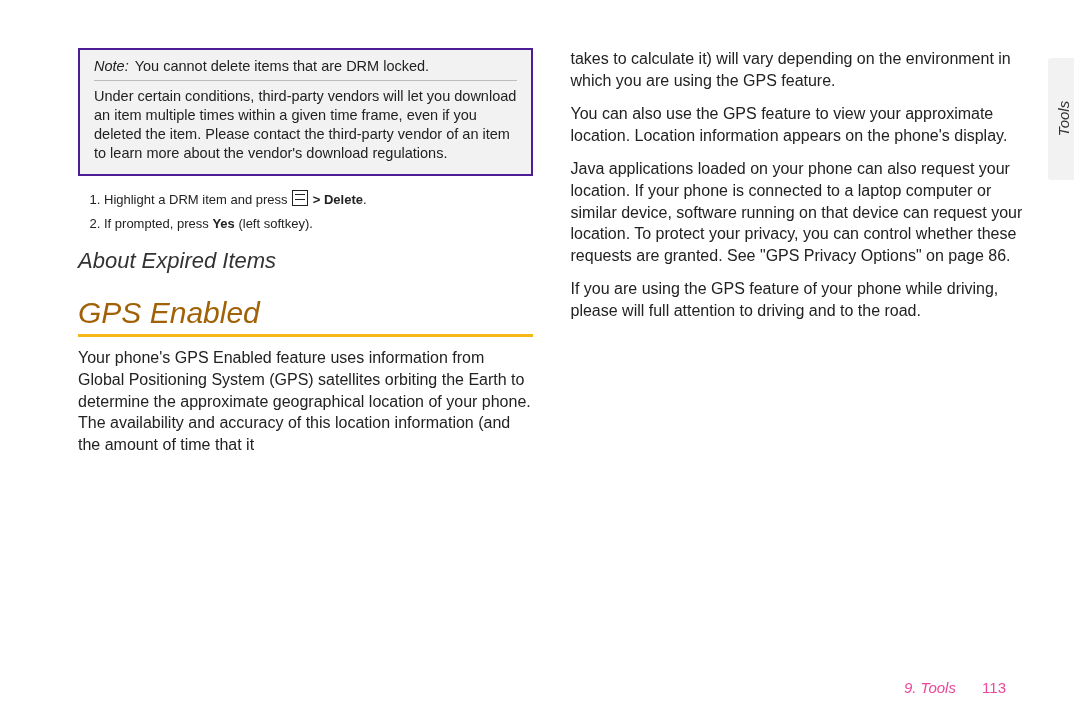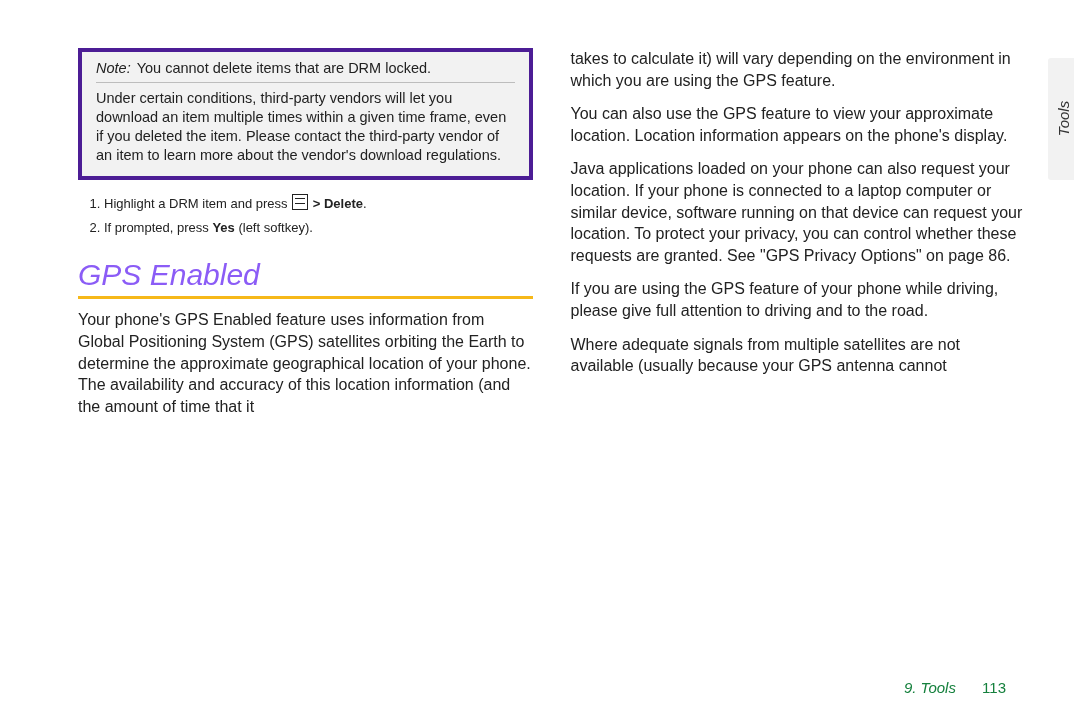--- a/index.html
+++ b/index.html
@@ -21,21 +21,21 @@
   }
   .columns {
     display: flex;
     gap: 38px;
   }
   .col {
     flex: 1 1 0;
     min-width: 0;
   }
   .note-box {
-    border: 4px solid #4c1d95;
+    border: 2px solid #4c1d95;
     background: #f2f2f2;
     padding: 8px 14px 12px 14px;
     font-size: 14.5px;
   }
   .note-title-line {
     display: flex;
     gap: 6px;
     margin-bottom: 4px;
   }
   .note-label {
@@ -93,21 +93,21 @@
     font-size: 16px;
     line-height: 1.35;
     margin: 4px 0 12px 0;
   }
   h1.section {
     font-family: Arial, Helvetica, sans-serif;
     font-style: italic;
     font-weight: 400;
     font-size: 30px;
     margin: 22px 0 4px 0;
-    color: #8b5cf6;
+    color: #a16207;
   }
   .yellow-rule {
     border: 0;
     border-top: 3px solid #f6b819;
     margin: 2px 0 10px 0;
   }
   .side-tab {
     position: absolute;
     right: 6px;
     top: 58px;
@@ -126,21 +126,21 @@
     text-align: center;
     font-style: italic;
     font-size: 15px;
     color: #333;
   }
   .footer {
     position: absolute;
     bottom: 24px;
     right: 74px;
     font-size: 15px;
-    color: #15803d;
+    color: #ec4899;
     text-align: center;
   }
   .footer .ch {
     font-style: italic;
   }
   .footer .pg {
     margin-left: 22px;
   }
 </style>
 </head>
@@ -166,34 +166,34 @@
 
       <ol class="steps">
         <li>
           <span>Highlight a DRM item and press </span><span class="icon-menu"></span><span class="bold"> &gt; </span><span class="bold">Delete</span><span>.</span>
         </li>
         <li>
           <span>If prompted, press </span><span class="bold">Yes</span><span> (left softkey).</span>
         </li>
       </ol>
 
+      <h2 class="sub">About Expired Items</h2>
 
       <h1 class="section">GPS Enabled</h1>
       <hr class="yellow-rule">
       <p class="body">Your phone's GPS Enabled feature uses information from Global Positioning System (GPS) satellites orbiting the Earth to determine the approximate geographical location of your phone. The availability and accuracy of this location information (and the amount of time that it</p>
 
     </div>
 
     <div class="col">
       <p class="body" style="margin-top:0">takes to calculate it) will vary depending on the environment in which you are using the GPS feature.</p>
       <p class="body">You can also use the GPS feature to view your approximate location. Location information appears on the phone's display.</p>
       <p class="body">Java applications loaded on your phone can also request your location. If your phone is connected to a laptop computer or similar device, software running on that device can request your location. To protect your privacy, you can control whether these requests are granted. See "GPS Privacy Options" on page 86.</p>
 
-      <p class="body">If you are using the GPS feature of your phone while driving, please give full attention to driving and to the road.</p>
-      <p class="body">Where adequate signals from multiple satellites are not available (usually because your GPS antenna cannot</p>
+      <p class="body">If you are using the GPS feature of your phone while driving, please will full attention to driving and to the road.</p>
     </div>
 
   </div>
 
   <div class="footer">
     <span class="ch">9. Tools</span>
     <span class="pg">113</span>
   </div>
 
 </div>

